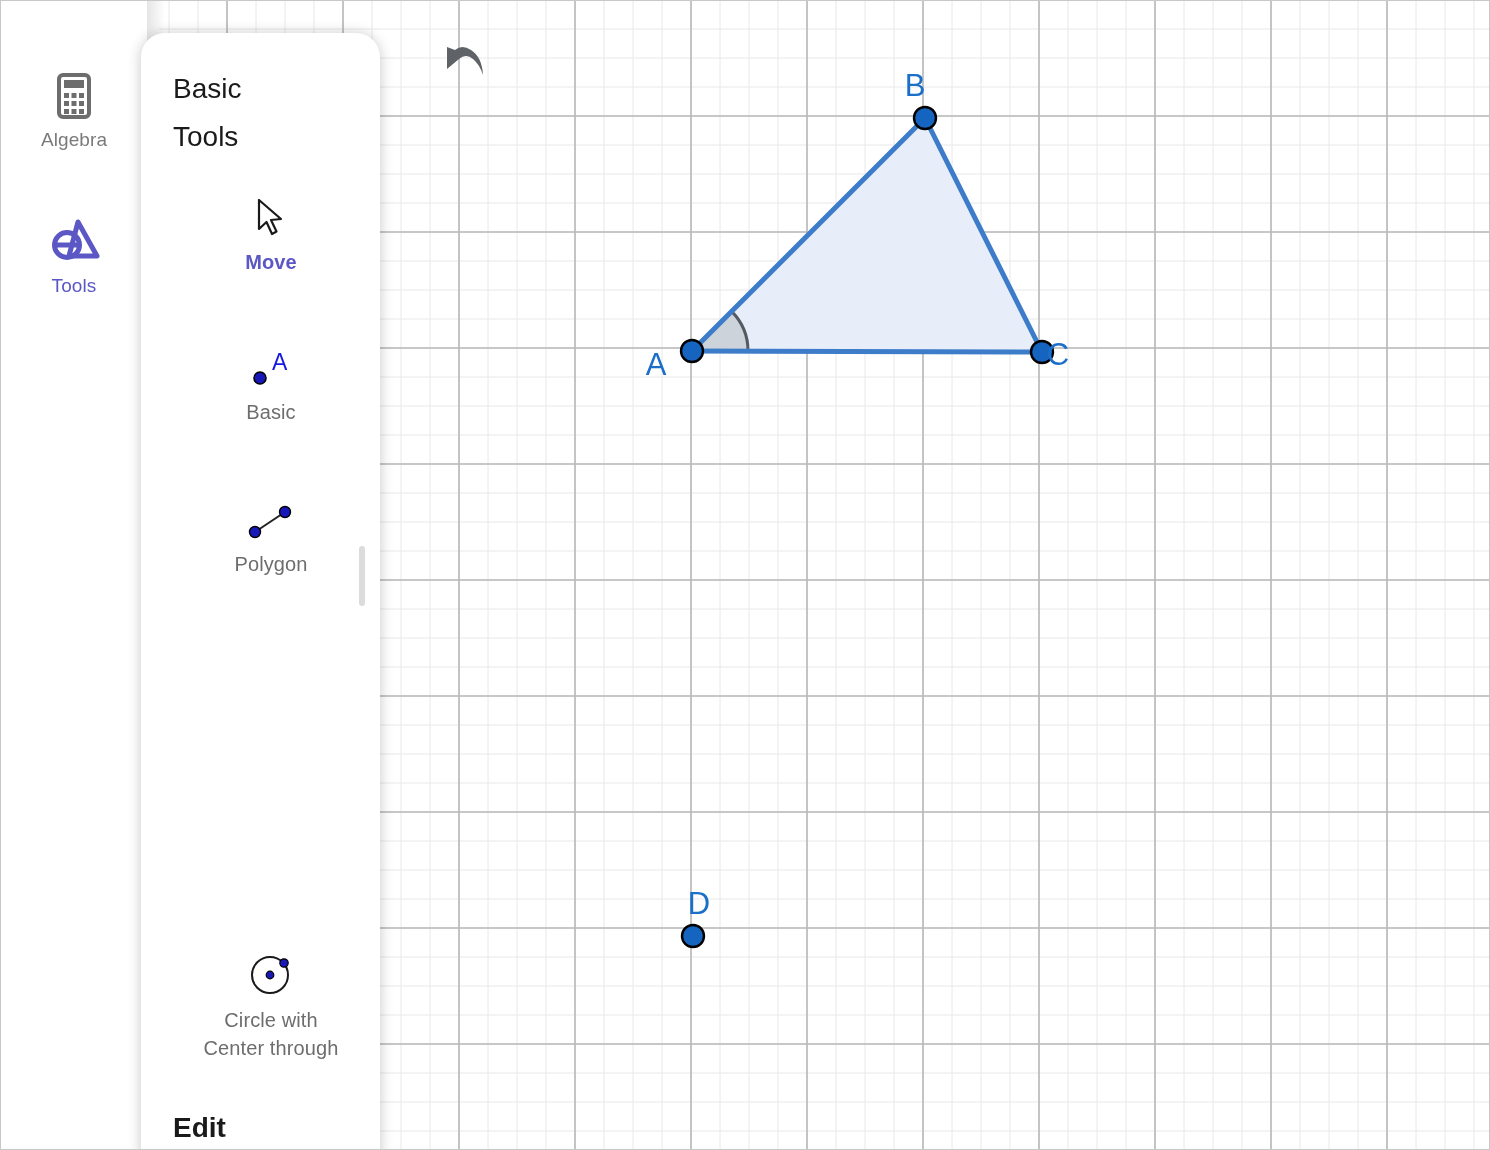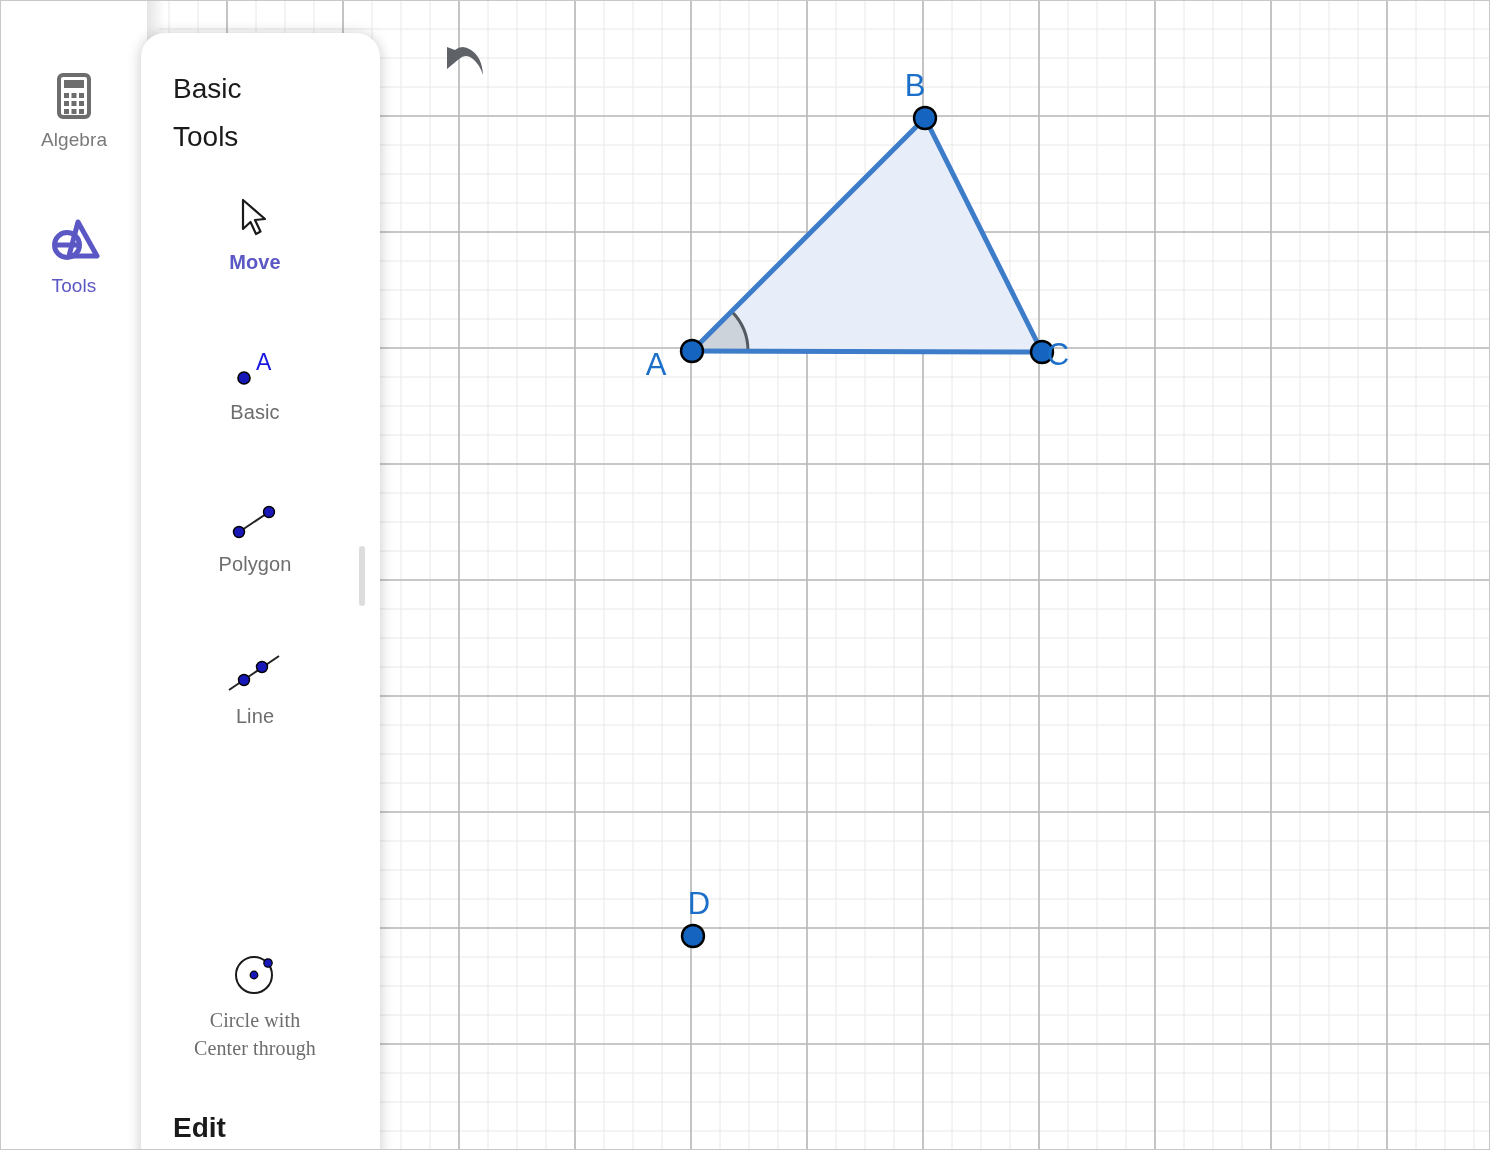--- a/index.html
+++ b/index.html
@@ -86,20 +86,21 @@
     color: #1a1a1a;
     line-height: 48px;
     white-space: pre-line;
   }
   .tool-entry {
     position: absolute;
     left: 0;
     width: 228px;
     text-align: center;
     cursor: pointer;
+    padding-left: 16px;
   }
   .tool-icon-box {
     height: 60px;
     line-height: 0;
     display: flex;
     align-items: center;
     justify-content: center;
   }
   .tool-label {
     font-size: 20px;
@@ -357,41 +358,31 @@
         <div class="tool-icon-box">
           <svg width="60" height="52" viewBox="0 0 60 52">
             <line x1="14" y1="38" x2="44" y2="18" stroke="#222222" stroke-width="2"></line>
             <circle cx="14" cy="38" r="5.5" fill="#1818b8" stroke="#000000" stroke-width="1.4"></circle>
             <circle cx="44" cy="18" r="5.5" fill="#1818b8" stroke="#000000" stroke-width="1.4"></circle>
           </svg>
         </div>
         <div class="tool-label">Polygon</div>
       </div>
 
-      <div class="tool-entry" style="top:609px;">
-        <div class="tool-icon-box">
-          <svg width="64" height="52" viewBox="0 0 64 52">
-            <line x1="6" y1="44" x2="56" y2="10" stroke="#222222" stroke-width="2"></line>
-            <circle cx="21" cy="34" r="5.5" fill="#1818b8" stroke="#000000" stroke-width="1.4"></circle>
-            <circle cx="39" cy="21" r="5.5" fill="#1818b8" stroke="#000000" stroke-width="1.4"></circle>
-          </svg>
-        </div>
-        <div class="tool-label">Line</div>
-      </div>
 
 
       <div class="tool-entry" style="top:913px;">
         <div class="tool-icon-box">
           <svg width="60" height="54" viewBox="0 0 60 54">
             <circle cx="29" cy="26" r="18" fill="none" stroke="#1a1a1a" stroke-width="2"></circle>
             <circle cx="29" cy="26" r="3.8" fill="#1818b8" stroke="#000000" stroke-width="1.2"></circle>
             <circle cx="43" cy="14" r="4.2" fill="#1818b8" stroke="#000000" stroke-width="1.2"></circle>
           </svg>
         </div>
-        <div class="tool-label" style="white-space:pre-line;font-family:Liberation Serif, serif;">Circle with
+        <div class="tool-label" style="white-space:pre-line;">Circle with
 Center through</div>
       </div>
 
       <div class="panel-heading" style="top:1071px;font-weight:bold;">Edit</div>
 
     </div>
   </div>
 
   <div id="tools-scrollbar"></div>
 

